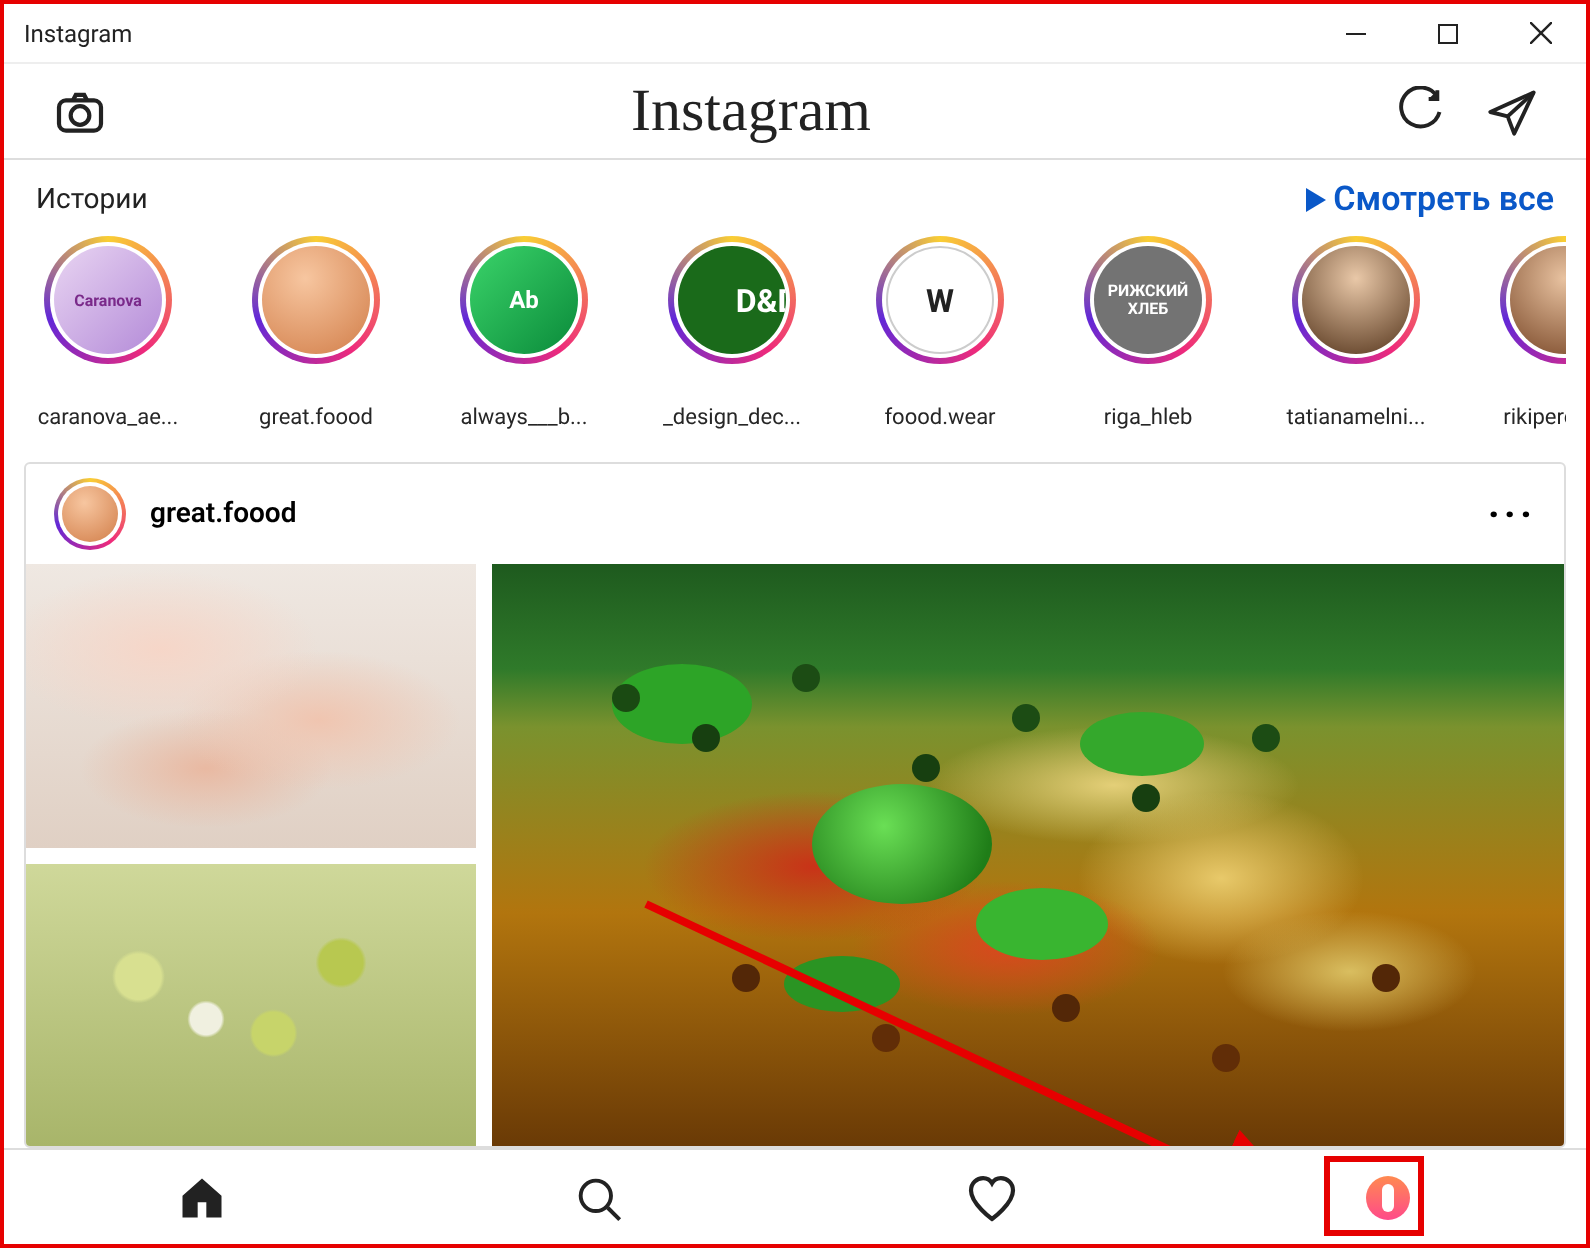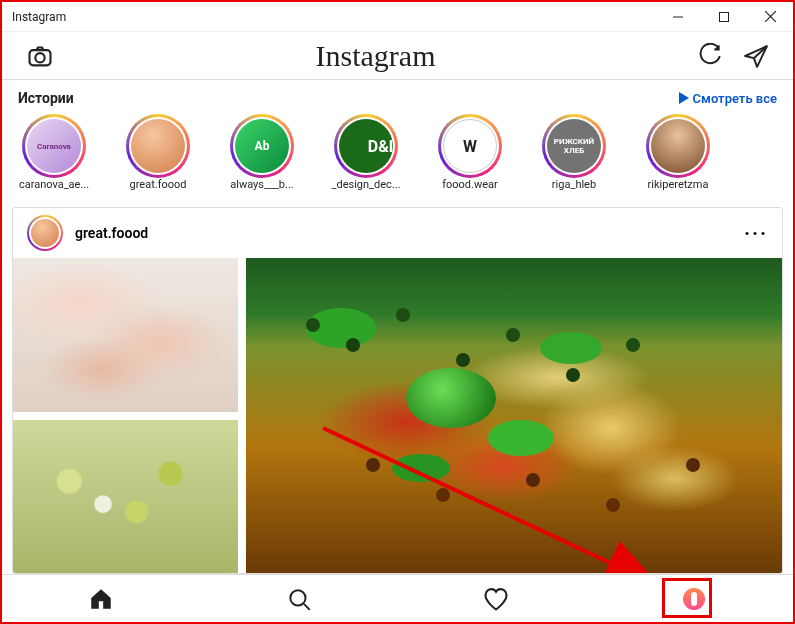--- a/index.html
+++ b/index.html
@@ -56,22 +56,22 @@
     flex-direction: column;
   }
   
   .stories-header {
     display: flex;
     justify-content: space-between;
     align-items: center;
     padding: 2px 6px 4px 6px;
     font-size: 14px;
   }
-  .stories-title { font-weight: 700; color: #222; }
-  .watch-all { color: #0a58c8; font-weight: 600; font-size: 13px; display:flex; align-items:center; gap:4px; cursor:pointer; }
+  .stories-title { font-weight: 400; color: #222; }
+  .watch-all { color: #0a58c8; font-weight: 600; font-size: 17px; display:flex; align-items:center; gap:4px; cursor:pointer; }
   .stories-row {
     display: flex;
     gap: 24px;
     padding: 4px 2px 8px 2px;
     overflow: hidden;
   }
   .story {
     width: 80px;
     display: flex;
     flex-direction: column;
@@ -93,21 +93,21 @@
     padding: 2px;
     display:flex;
   }
   .story-avatar {
     flex:1; border-radius:50%;
     display:flex; align-items:center; justify-content:center;
     font-size:10px; font-weight:700; color:#fff; text-align:center;
     overflow:hidden;
   }
   .story-label {
-    margin-top: 0;
+    margin-top: 20px;
     font-size: 11px;
     color: #262626;
     width: 80px;
     white-space: nowrap;
     overflow: hidden;
     text-overflow: ellipsis;
     text-align: center;
   }
   
   .post {
@@ -349,20 +349,30 @@
         <div class="story-avatar" style="background:#737373; color:#fff; font-size:8px; ">
           РИЖСКИЙ ХЛЕБ
         </div>
       </div>
     </div>
     <div class="story-label">riga_hleb</div>
       </div>
       <div class="story">
     <div class="story-ring">
       <div class="story-inner">
+        <div class="story-avatar" style="background:radial-gradient(circle at 50% 30%, #e9c8a8, #6a4a30 85%); color:#fff; font-size:16px; ">
+          
+        </div>
+      </div>
+    </div>
+    <div class="story-label">tatianamelni...</div>
+      </div>
+      <div class="story">
+    <div class="story-ring">
+      <div class="story-inner">
         <div class="story-avatar" style="background:radial-gradient(circle at 50% 30%, #e8c2a0, #8a5a3a 85%); color:#fff; font-size:16px; ">
           
         </div>
       </div>
     </div>
     <div class="story-label">rikiperetzma</div>
       </div>
     </div>
 
   <div class="post">

